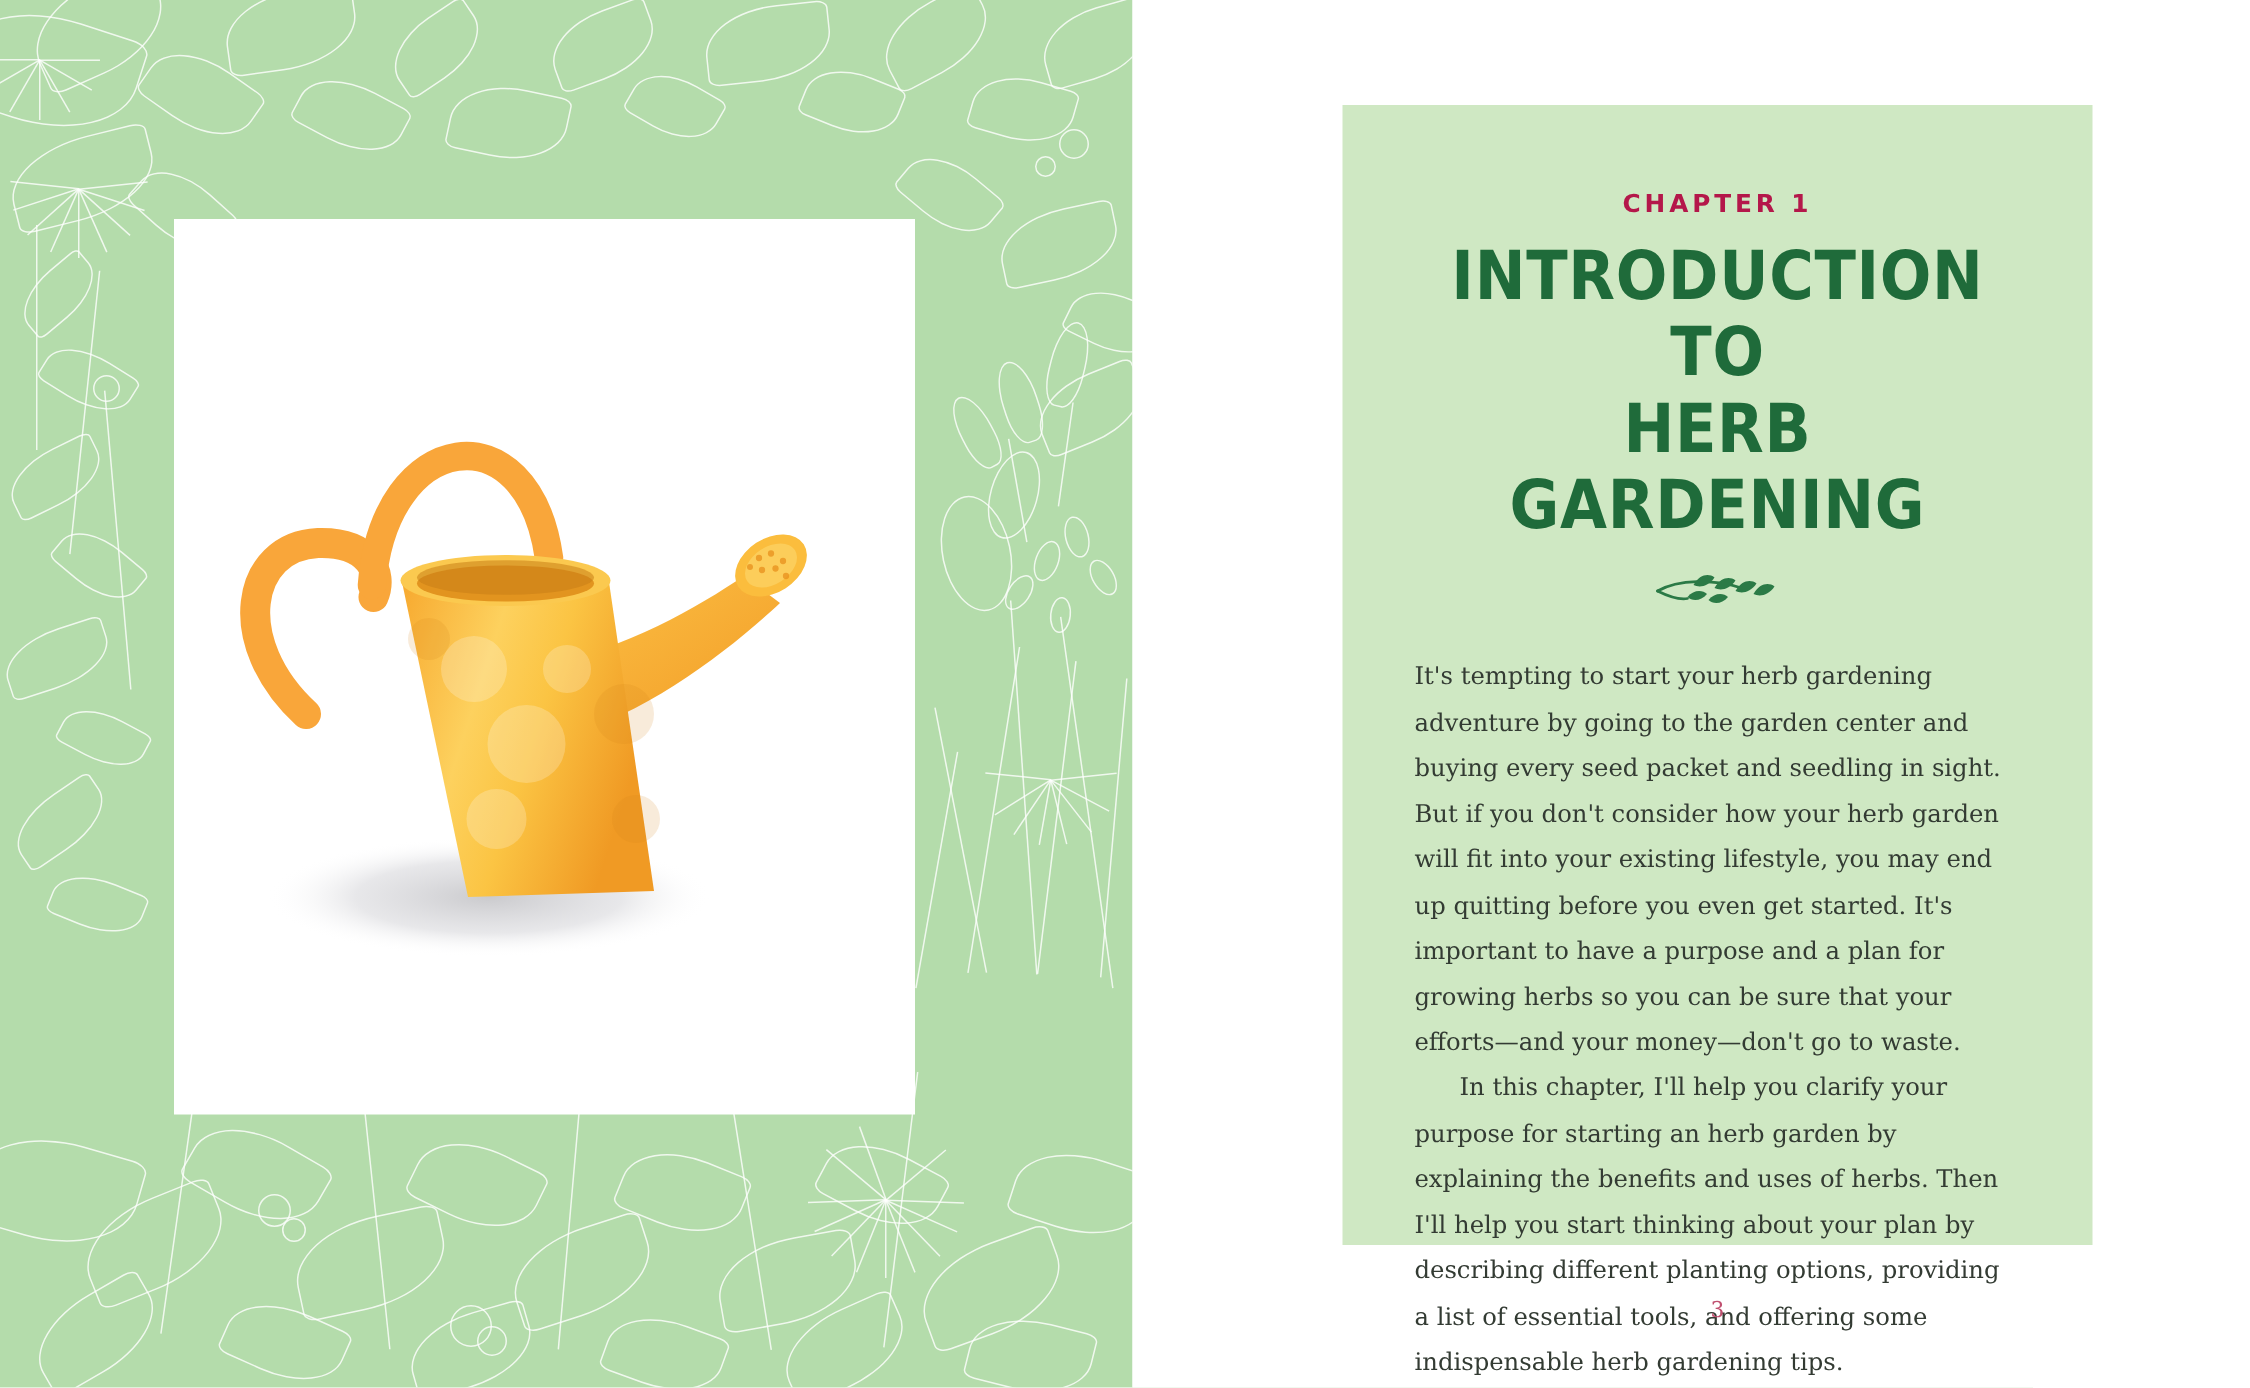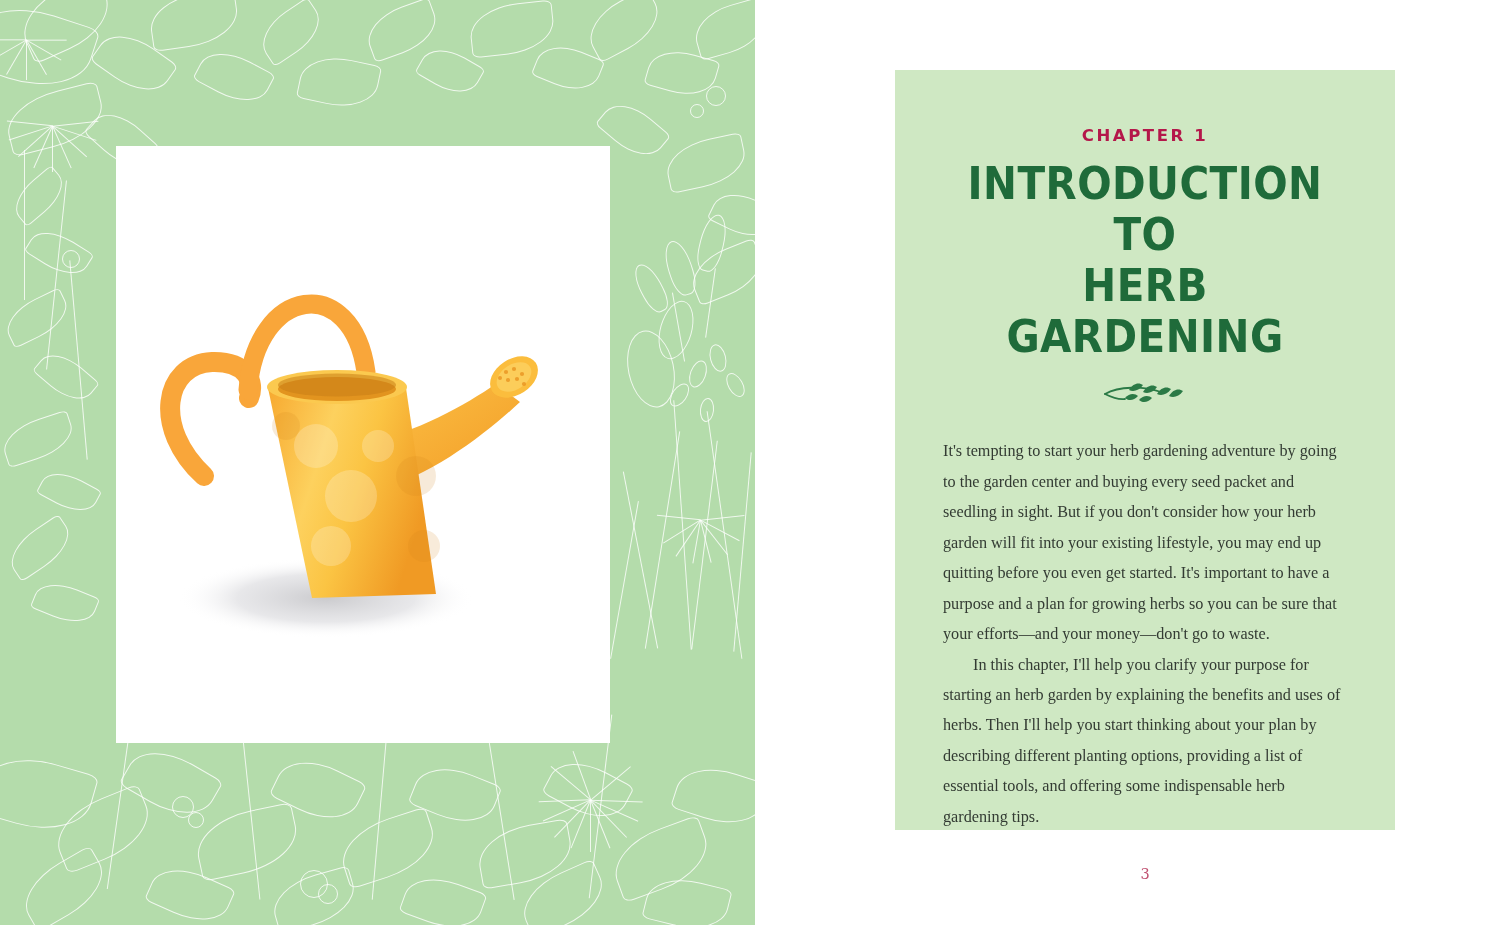--- a/index.html
+++ b/index.html
@@ -136,21 +136,21 @@
   .ornament svg { display: inline-block; }
 
   .body-copy {
     margin: 26px 0 0 0;
     color: #333b33;
     font-family: "DejaVu Serif", serif;
     font-size: 16.2px;
     line-height: 1.88;
     text-align: left;
   }
-  .body-copy p { margin: 0; font-family: Liberation Serif, serif; }
+  .body-copy p { margin: 0; }
   .body-copy p + p { text-indent: 30px; }
   
   #page-number-wrap {
     position: absolute;
     left: 140px;
     top: 866px;
     width: 500px;
     text-align: center;
     color: #c05070;
     font-family: "DejaVu Serif", serif;

